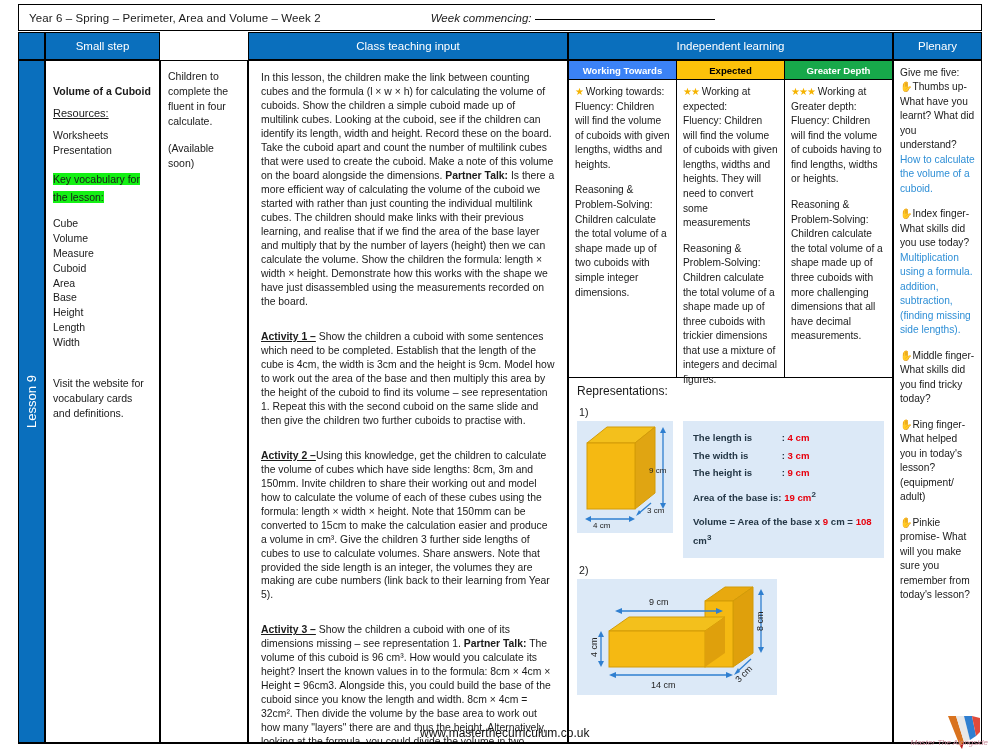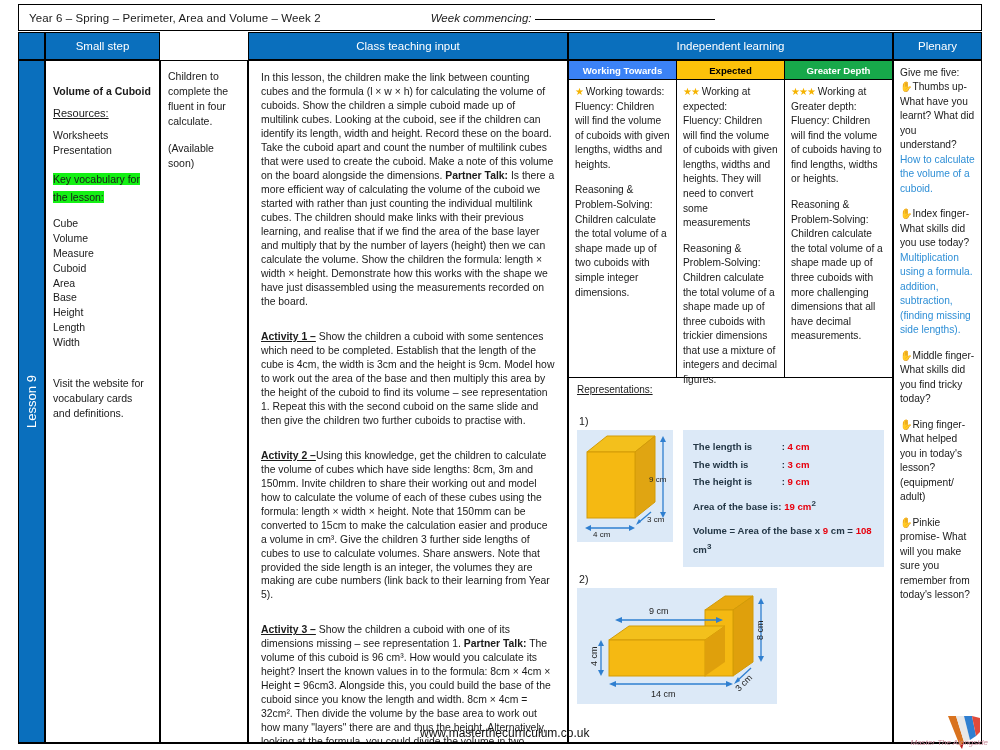--- a/index.html
+++ b/index.html
@@ -83,21 +83,21 @@
   .il-hd.wt{background:#3b82f6;color:#fff;}
   .il-hd.ex{background:#fcc20a;color:#000;}
   .il-hd.gd{background:#17a84a;color:#fff;}
   .il-body{padding:5px 6px;font-size:10.2px;line-height:1.43;}
   .il-gap{height:11px;}
   .star{color:#f5b301;font-size:10px;letter-spacing:-1px;}
 
   
   .reps{position:absolute;left:0;top:318px;width:325px;height:365px;
         border:1.2px solid #000;border-top:none;box-sizing:border-box;padding:6px 8px;}
-  .rep-title{font-size:10px;text-decoration:underline;margin-bottom:20px;}
+  .rep-title{font-size:12px;margin-bottom:8px;}
   .rep-num{font-size:10.6px;margin:2px 0 3px 2px;}
   .rep1{display:flex;align-items:flex-start;gap:10px;}
   .repbox{background:#dce9f7;}
   .infobox{background:#dce9f7;padding:8px 10px;font-size:9.6px;font-weight:bold;line-height:1.85;color:#243746;}
   .red{color:#e8000d;}
   .rep2wrap{margin-top:6px;}
 
   
   .pl-p{font-size:10.2px;line-height:1.42;}
   .pl-blue{color:#2f8fd6;}

